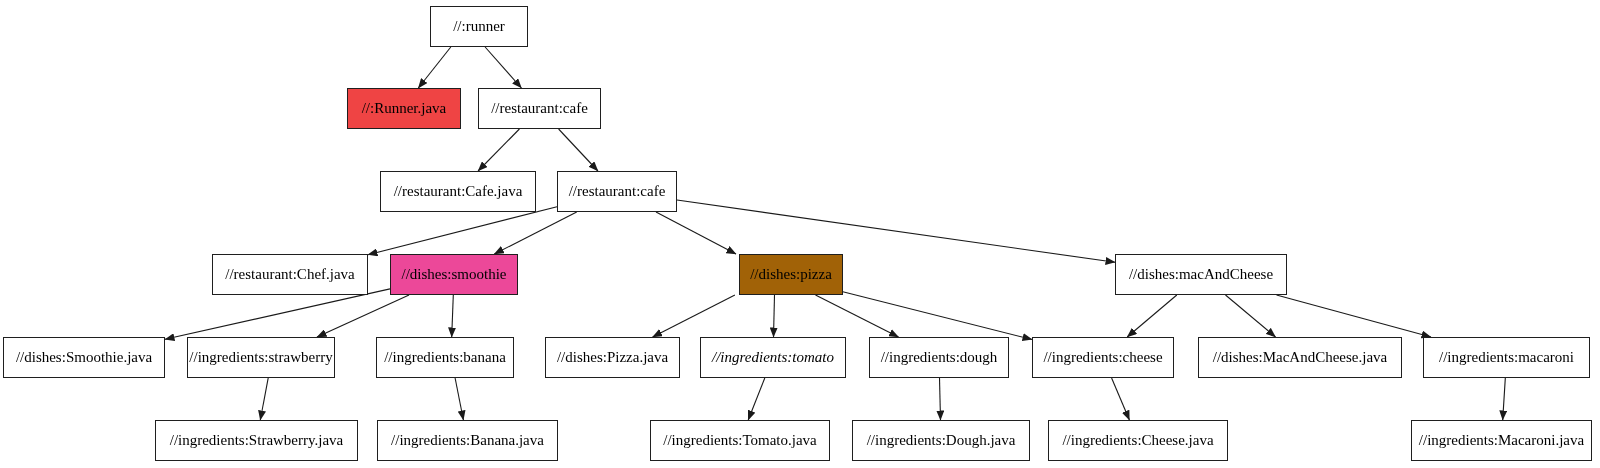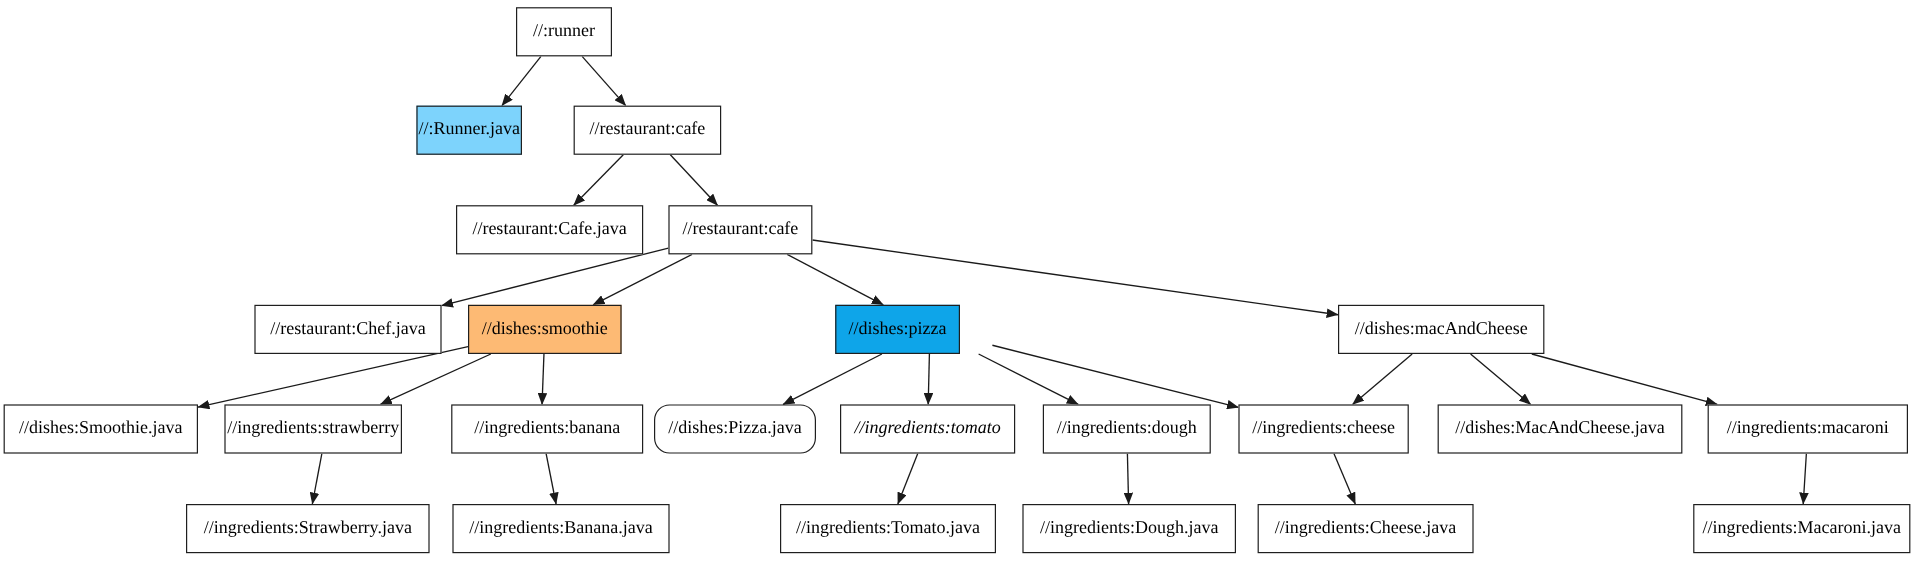--- a/index.html
+++ b/index.html
@@ -74,33 +74,33 @@
         <line x1="1176.8" y1="295.0" x2="1127.2" y2="337.0" class="edge-line" stroke="#1a1a1a" marker-end="url(#arrowhead)"></line>
         <line x1="1225.5" y1="295.0" x2="1275.5" y2="337.0" class="edge-line" stroke="#1a1a1a" marker-end="url(#arrowhead)"></line>
         <line x1="1276.5" y1="295.0" x2="1431.0" y2="337.0" class="edge-line" stroke="#1a1a1a" marker-end="url(#arrowhead)"></line>
         <line x1="764.8" y1="378.0" x2="748.2" y2="420.0" class="edge-line" stroke="#1a1a1a" marker-end="url(#arrowhead)"></line>
         <line x1="939.5" y1="378.0" x2="940.5" y2="420.0" class="edge-line" stroke="#1a1a1a" marker-end="url(#arrowhead)"></line>
         <line x1="1111.6" y1="378.0" x2="1129.4" y2="420.0" class="edge-line" stroke="#1a1a1a" marker-end="url(#arrowhead)"></line>
         <line x1="1505.3" y1="378.0" x2="1502.7" y2="420.0" class="edge-line" stroke="#1a1a1a" marker-end="url(#arrowhead)"></line>
       </g>
   </svg>
   <div id="node-layer">
-      <div class="node" style="left: 430px; top: 6px; width: 80px; height: 41px; background: rgb(255, 255, 255); border-color: rgb(31, 31, 31);">//:runner</div>
-      <div class="node" style="left: 347px; top: 88px; width: 88px; height: 41px; background: #7dd3fc; border-color: rgb(31, 31, 31);">//:Runner.java</div>
+      <div class="node" style="left: 430px; top: 6px; width: 98px; height: 41px; background: rgb(255, 255, 255); border-color: rgb(31, 31, 31);">//:runner</div>
+      <div class="node" style="left: 347px; top: 88px; width: 114px; height: 41px; background: #ef4444; border-color: rgb(31, 31, 31);">//:Runner.java</div>
       <div class="node" style="left: 478px; top: 88px; width: 123px; height: 41px; background: rgb(255, 255, 255); border-color: rgb(31, 31, 31);">//restaurant:cafe</div>
       <div class="node" style="left: 380px; top: 171px; width: 156px; height: 41px; background: rgb(255, 255, 255); border-color: rgb(31, 31, 31);">//restaurant:Cafe.java</div>
       <div class="node" style="left: 557px; top: 171px; width: 120px; height: 41px; background: rgb(255, 255, 255); border-color: rgb(31, 31, 31);">//restaurant:cafe</div>
       <div class="node" style="left: 212px; top: 254px; width: 156px; height: 41px; background: rgb(255, 255, 255); border-color: rgb(31, 31, 31); text-align: right;">//restaurant:Chef.java</div>
-      <div class="node" style="left: 390px; top: 254px; width: 128px; height: 41px; background: #fdba74; border-color: rgb(31, 31, 31);">//dishes:smoothie</div>
-      <div class="node" style="left: 696px; top: 254px; width: 104px; height: 41px; background: #0ea5e9; border-color: rgb(31, 31, 31);">//dishes:pizza</div>
+      <div class="node" style="left: 390px; top: 254px; width: 128px; height: 41px; background: #ec4899; border-color: rgb(31, 31, 31);">//dishes:smoothie</div>
+      <div class="node" style="left: 739px; top: 254px; width: 104px; height: 41px; background: #a16207; border-color: rgb(31, 31, 31);">//dishes:pizza</div>
       <div class="node" style="left: 1115px; top: 254px; width: 172px; height: 41px; background: rgb(255, 255, 255); border-color: rgb(31, 31, 31);">//dishes:macAndCheese</div>
       <div class="node" style="left: 3px; top: 337px; width: 162px; height: 41px; background: rgb(255, 255, 255); border-color: rgb(31, 31, 31);">//dishes:Smoothie.java</div>
       <div class="node" style="left: 187px; top: 337px; width: 148px; height: 41px; background: rgb(255, 255, 255); border-color: rgb(31, 31, 31);">//ingredients:strawberry</div>
-      <div class="node" style="left: 376px; top: 337px; width: 160px; height: 41px; background: rgb(255, 255, 255); border-color: rgb(31, 31, 31);">//ingredients:banana</div>
-      <div class="node" style="left: 545px; top: 337px; width: 135px; height: 41px; background: rgb(255, 255, 255); border-color: rgb(31, 31, 31); border-radius: 13px;">//dishes:Pizza.java</div>
+      <div class="node" style="left: 376px; top: 337px; width: 138px; height: 41px; background: rgb(255, 255, 255); border-color: rgb(31, 31, 31);">//ingredients:banana</div>
+      <div class="node" style="left: 545px; top: 337px; width: 135px; height: 41px; background: rgb(255, 255, 255); border-color: rgb(31, 31, 31);">//dishes:Pizza.java</div>
       <div class="node" style="left: 700px; top: 337px; width: 146px; height: 41px; background: rgb(255, 255, 255); border-color: rgb(31, 31, 31); font-style: italic;">//ingredients:tomato</div>
       <div class="node" style="left: 869px; top: 337px; width: 140px; height: 41px; background: rgb(255, 255, 255); border-color: rgb(31, 31, 31);">//ingredients:dough</div>
       <div class="node" style="left: 1032px; top: 337px; width: 142px; height: 41px; background: rgb(255, 255, 255); border-color: rgb(31, 31, 31);">//ingredients:cheese</div>
       <div class="node" style="left: 1198px; top: 337px; width: 204px; height: 41px; background: rgb(255, 255, 255); border-color: rgb(31, 31, 31);">//dishes:MacAndCheese.java</div>
       <div class="node" style="left: 1423px; top: 337px; width: 167px; height: 41px; background: rgb(255, 255, 255); border-color: rgb(31, 31, 31);">//ingredients:macaroni</div>
       <div class="node" style="left: 155px; top: 420px; width: 203px; height: 41px; background: rgb(255, 255, 255); border-color: rgb(31, 31, 31);">//ingredients:Strawberry.java</div>
       <div class="node" style="left: 377px; top: 420px; width: 181px; height: 41px; background: rgb(255, 255, 255); border-color: rgb(31, 31, 31);">//ingredients:Banana.java</div>
       <div class="node" style="left: 650px; top: 420px; width: 180px; height: 41px; background: rgb(255, 255, 255); border-color: rgb(31, 31, 31);">//ingredients:Tomato.java</div>
       <div class="node" style="left: 852px; top: 420px; width: 178px; height: 41px; background: rgb(255, 255, 255); border-color: rgb(31, 31, 31);">//ingredients:Dough.java</div>
       <div class="node" style="left: 1048px; top: 420px; width: 180px; height: 41px; background: rgb(255, 255, 255); border-color: rgb(31, 31, 31);">//ingredients:Cheese.java</div>

